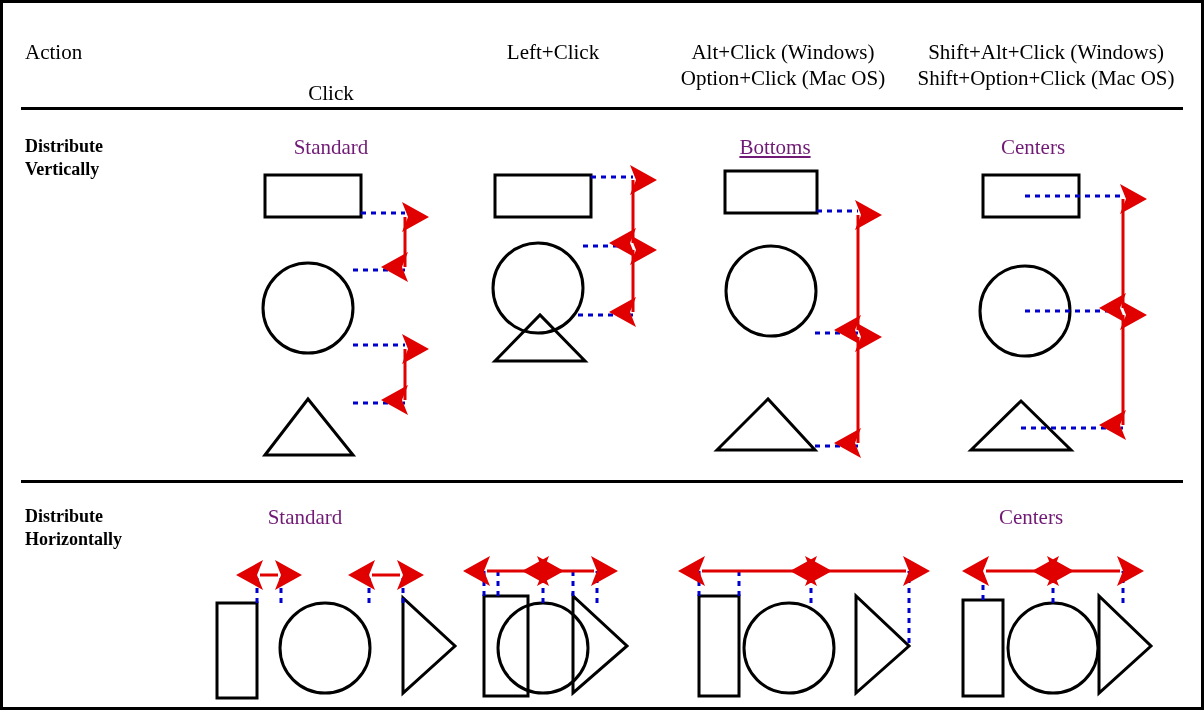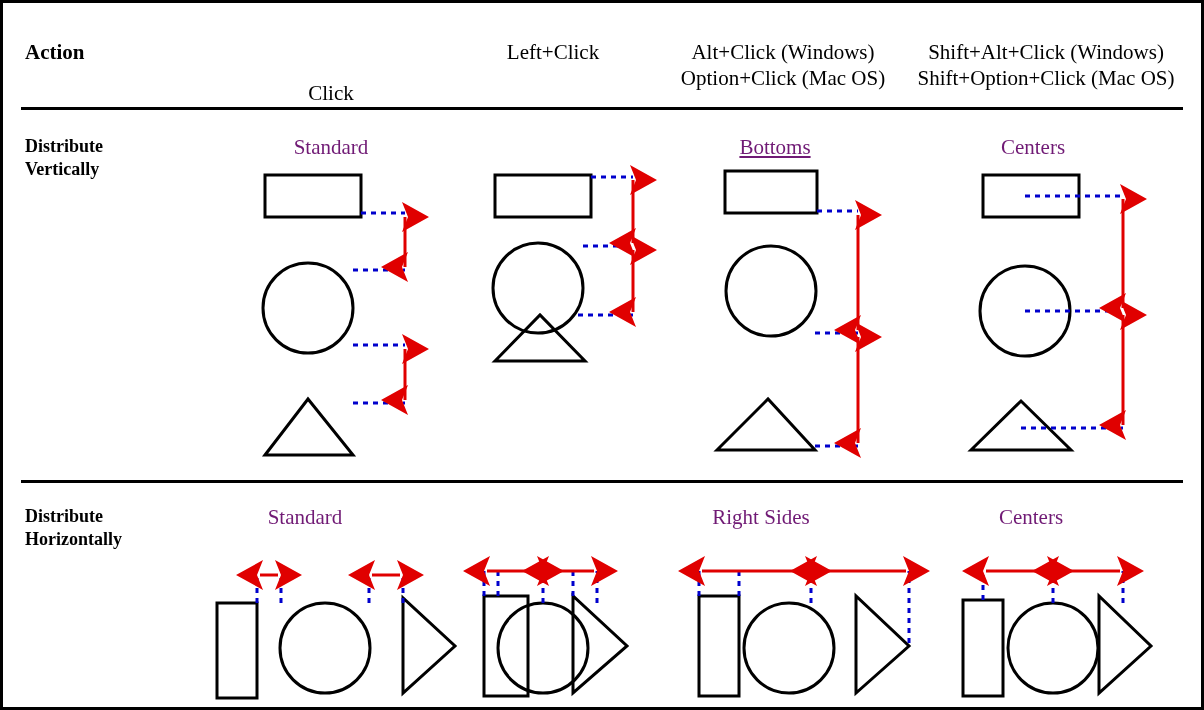--- a/index.html
+++ b/index.html
@@ -1,20 +1,20 @@
 <!DOCTYPE html>
 <html><head>
 <meta charset="utf-8">
 <style>
   html,body{margin:0;padding:0;background:#ffffff;}
   body{font-family:"Liberation Serif", serif;}
   #page{position:relative;width:1204px;height:710px;background:#fff;box-sizing:border-box;border:3px solid #000;overflow:hidden;}
   .rule{position:absolute;left:18px;right:18px;height:3px;background:#000;}
   .hdr{position:absolute;text-align:center;font-size:21px;color:#000;line-height:1.25;}
-  .hdr.bold{font-weight:bold;text-align:right;}
+  .hdr.bold{font-weight:normal;text-align:right;}
   .rowlabel{position:absolute;font-weight:bold;font-size:18px;line-height:1.25;color:#000;}
   .celltitle{position:absolute;text-align:center;font-size:21px;color:#701a75;width:220px;}
   svg{position:absolute;left:0;top:0;width:1204px;height:710px;pointer-events:none;}
   .shape{fill:none;stroke:#000;stroke-width:3;}
   .dash{stroke:#0000cc;stroke-width:3;stroke-dasharray:5 5;fill:none;}
   .arrw{stroke:#e00000;stroke-width:3;fill:none;}
   .arrhead{fill:#e00000;}
 </style>
 </head>
 <body>
@@ -38,21 +38,20 @@
   <div class="celltitle" style="left:218px;top:132px;">Standard</div>
   <div class="celltitle" style="left:662px;top:132px;text-decoration:underline;">Bottoms</div>
   <div class="celltitle" style="left:920px;top:132px;">Centers</div>
 
   <div class="rule" style="top:477px;"></div>
 
   <div class="rowlabel" style="left:22px;top:502px;white-space:pre-line;">Distribute
 Horizontally</div>
 
   <div class="celltitle" style="left:192px;top:502px;">Standard</div>
-  <div class="celltitle" style="left:648px;top:502px;">Right Sides</div>
   <div class="celltitle" style="left:918px;top:502px;">Centers</div>
 
   <svg viewBox="0 0 1204 710">
     <defs>
       <marker id="ahU" markerWidth="10" markerHeight="10" refX="5" refY="8" orient="auto">
         <path d="M5,0 L10,9 L5,7 L0,9 Z" class="arrhead"></path>
       </marker>
       <marker id="ahD" markerWidth="10" markerHeight="10" refX="5" refY="1" orient="auto">
         <path d="M5,9 L0,0 L5,2 L10,0 Z" class="arrhead"></path>
       </marker>

